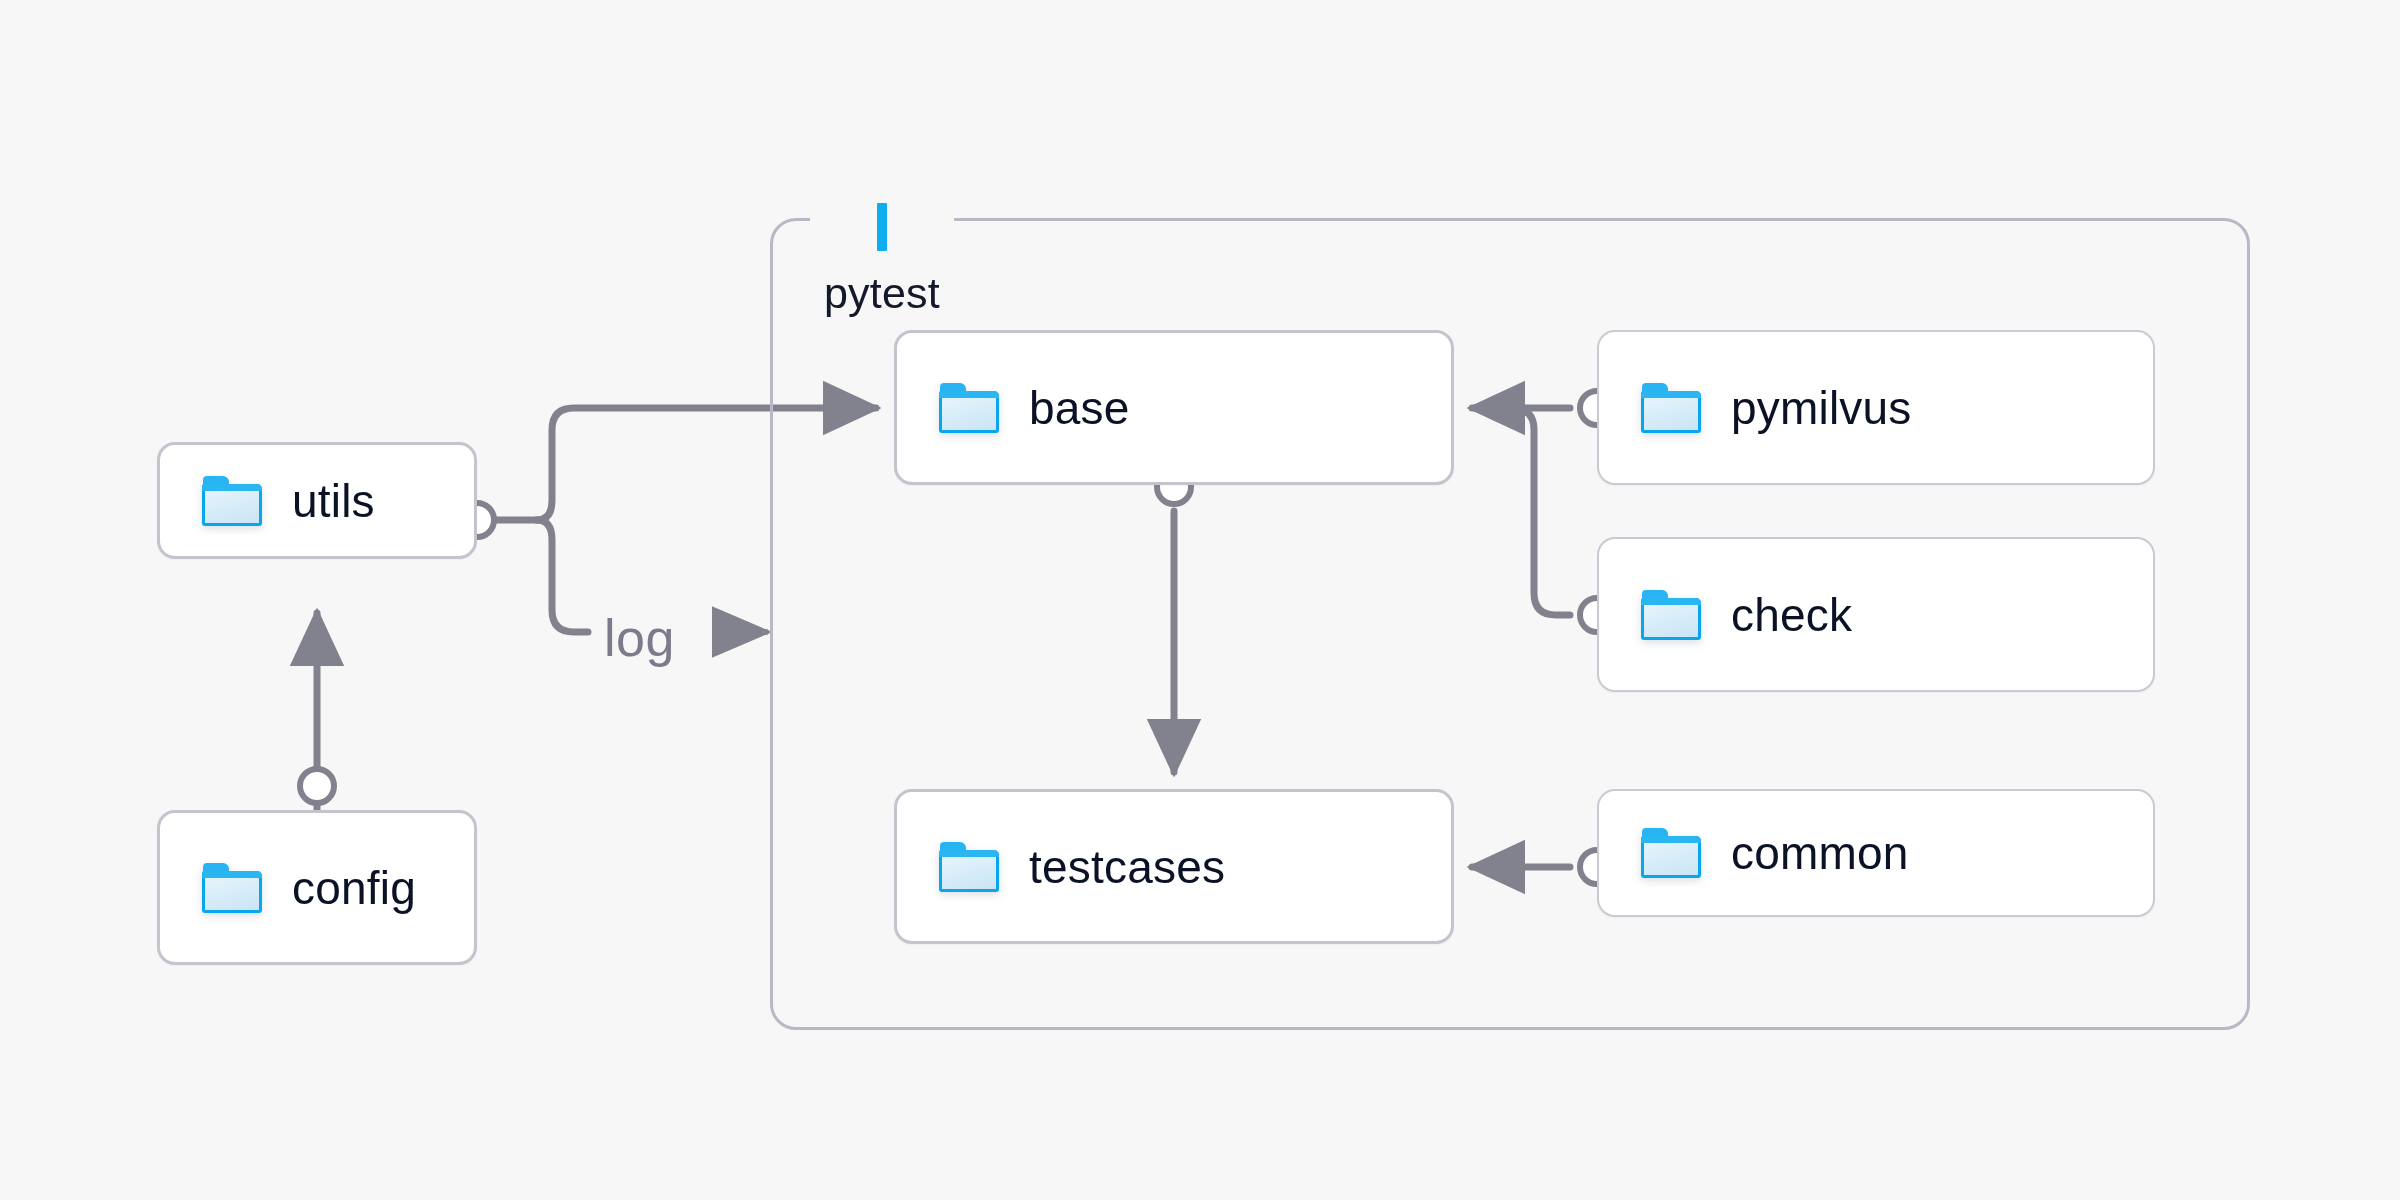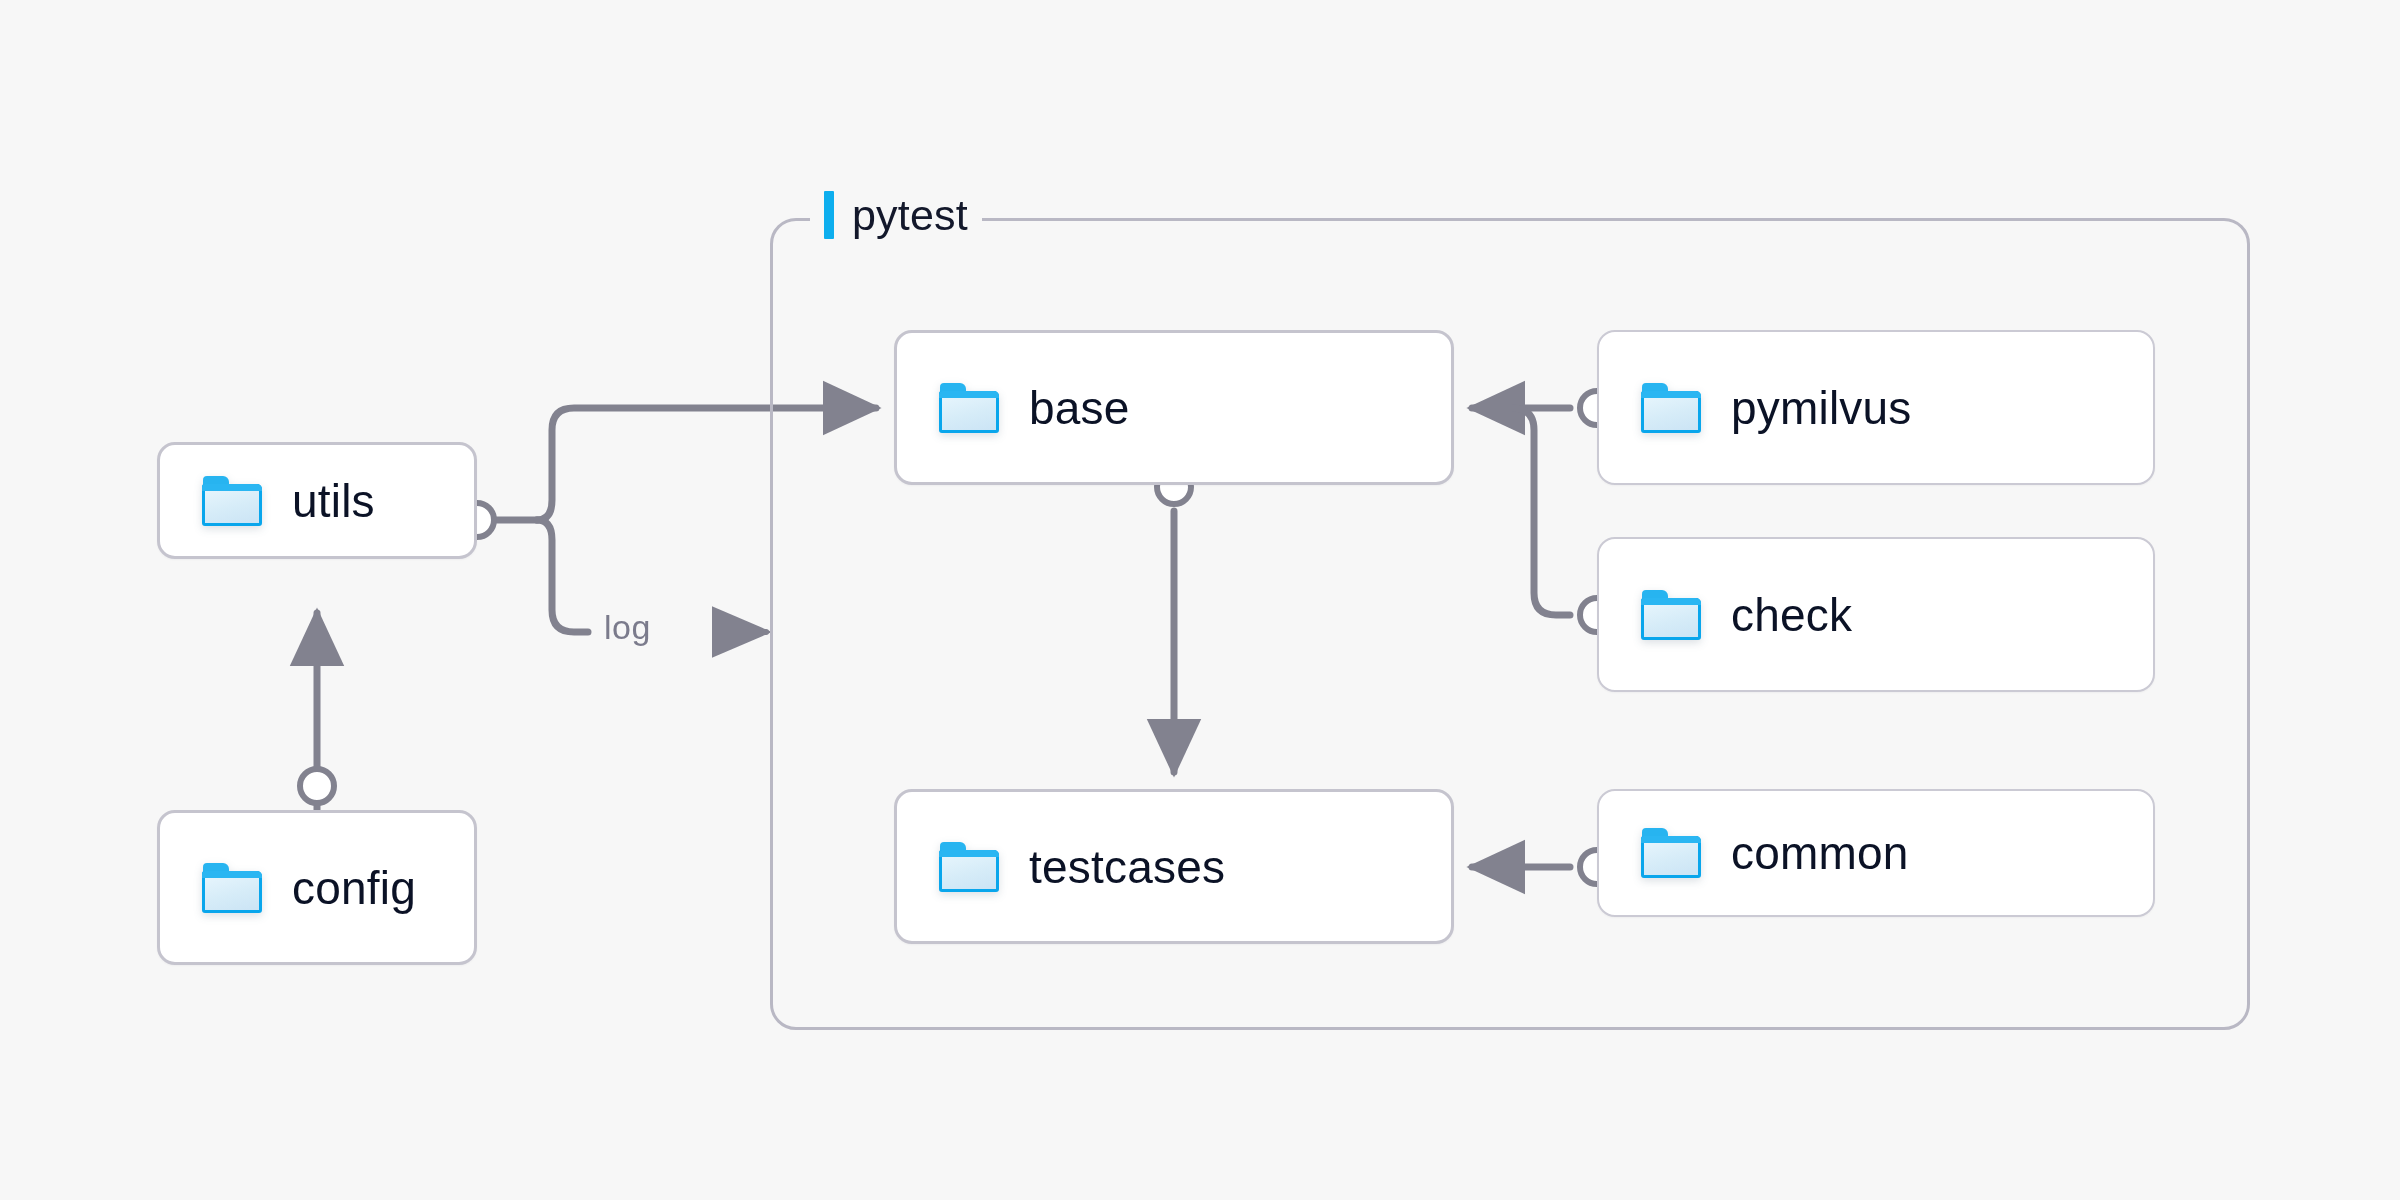--- a/index.html
+++ b/index.html
@@ -115,21 +115,21 @@
     top: 8px;
     right: 0;
     height: 7px;
     background: #2ab6f2;
     border-radius: 3px 5px 0 0;
   }
 
   
   .edge-label {
     position: absolute;
-    font-size: 34px;
+    font-size: 52px;
     color: #7b7b8c;
     letter-spacing: 0.5px;
     white-space: nowrap;
   }
 </style>
 </head>
 <body>
 
 <div id="canvas">
 
@@ -169,21 +169,21 @@
       <circle cx="317" cy="786" r="17"></circle>
       <circle cx="1174" cy="487" r="17"></circle>
       <circle cx="1597" cy="408" r="17"></circle>
       <circle cx="1597" cy="615" r="17"></circle>
       <circle cx="1597" cy="867" r="17"></circle>
     </g>
   </svg>
 
   <div class="group" style="left:770px; top:218px; width:1480px; height:812px;"></div>
 
-  <div class="group-title" style="left:810px; top:185px;">
+  <div class="group-title" style="left:810px; top:203px;flex-direction:column;">
     <span class="group-accent"></span>
     <span class="group-title-text">pytest</span>
   </div>
 
   <div class="node" style="left:157px; top:442px; width:320px; height:117px;">
     <span class="folder-icon">
       <span class="tab"></span>
         <span class="body"></span>
         <span class="lip"></span>
     </span>

